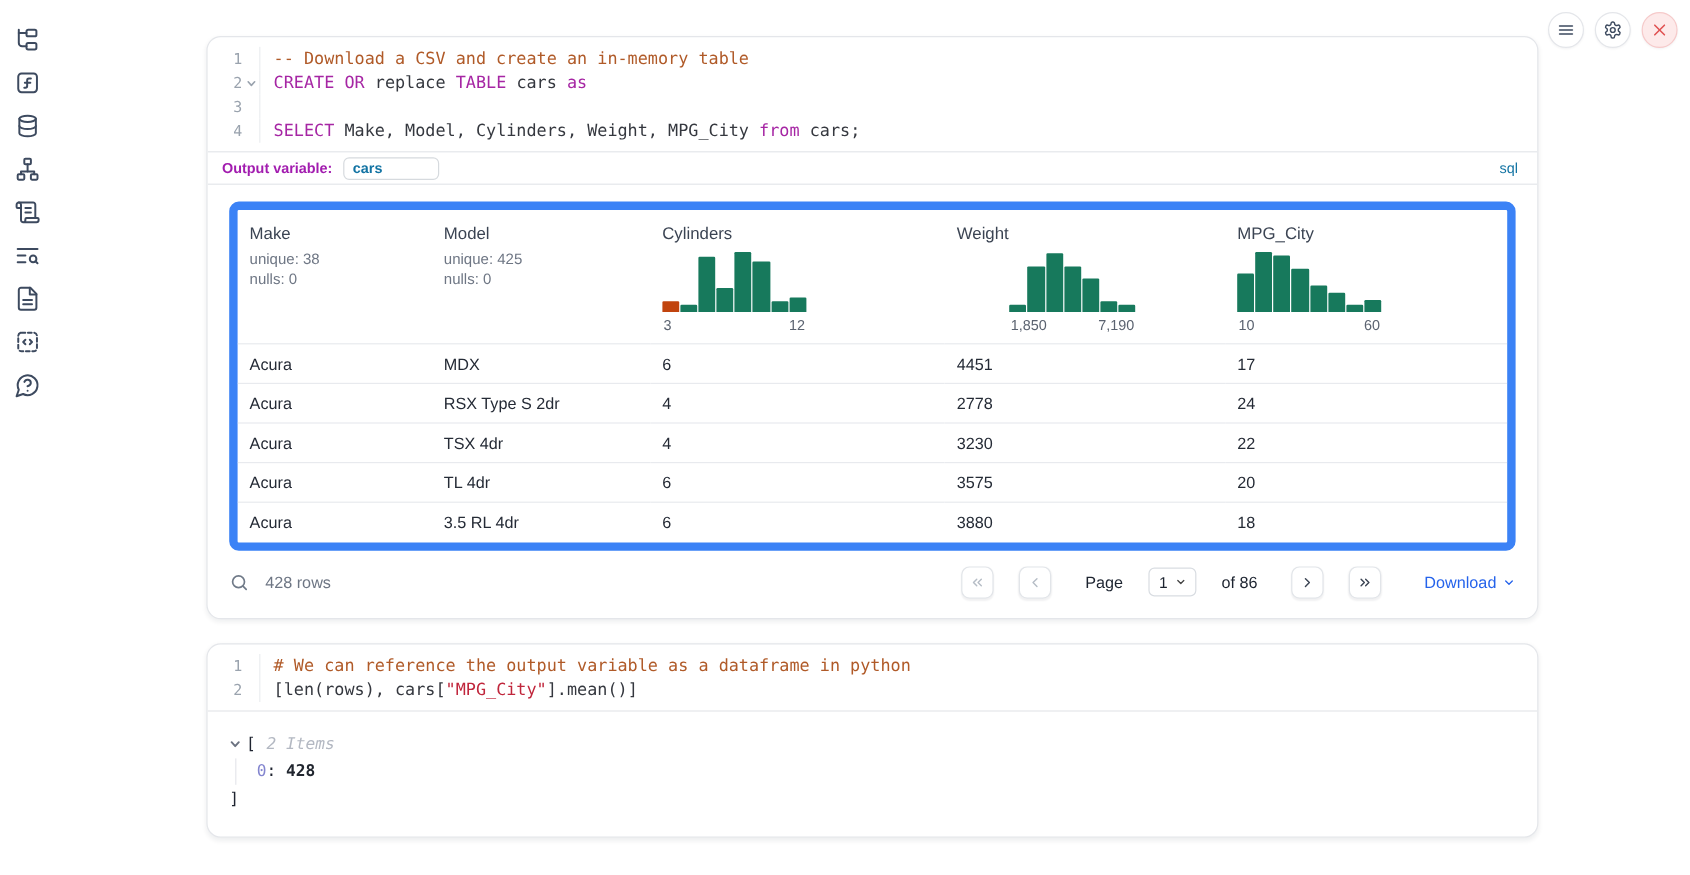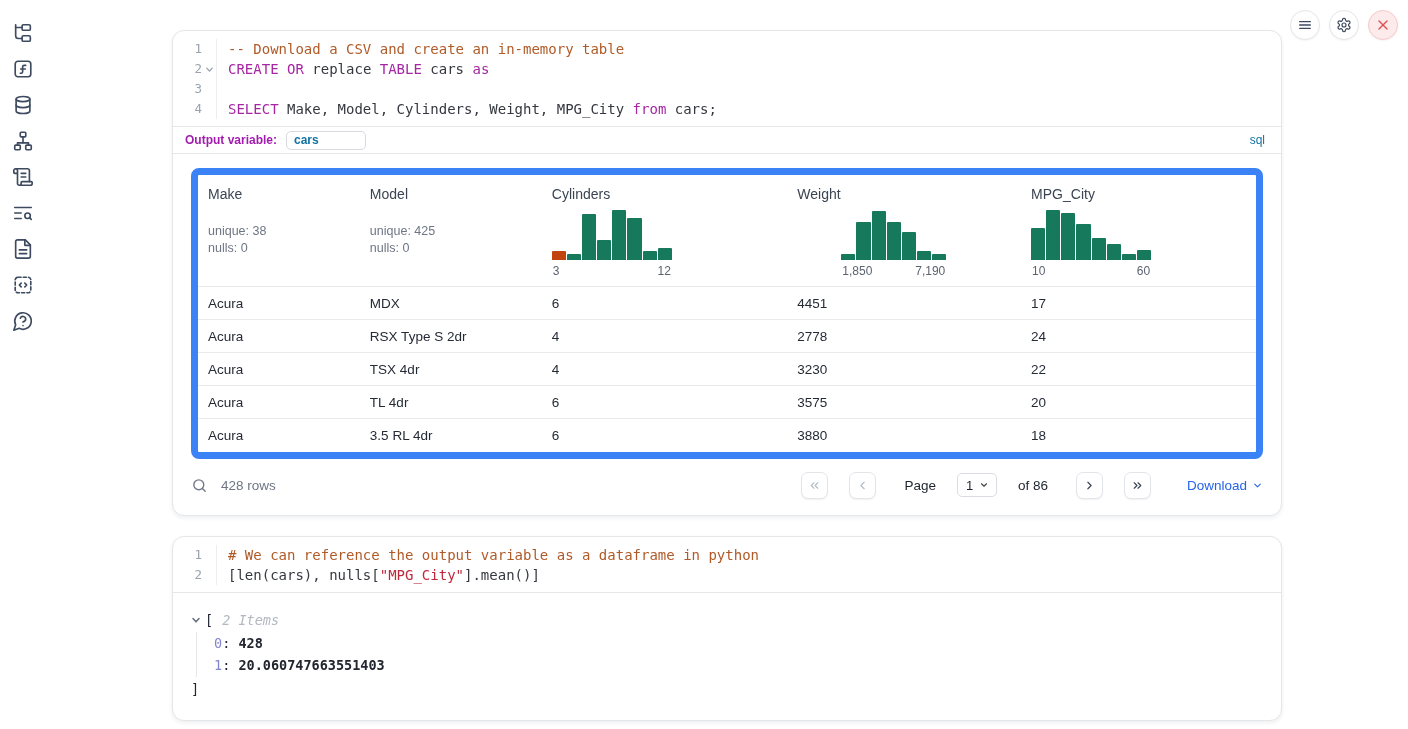--- a/index.html
+++ b/index.html
@@ -49,21 +49,21 @@
   .outvar-input { width:80px; height:19px; border:1px solid #d6dade; border-radius:5px;
     padding:0 7px; font-size:12px; font-weight:700; color:#1273a3;
     font-family:"Liberation Sans",sans-serif; outline:none; }
   .lang-badge { margin-left:auto; font-size:12px; font-weight:400; color:#1273a3; padding-right:4px; }
 
   
   .table-wrap { margin:14px 18px 0; border:7px solid #3b82f6; border-radius:8px; overflow:hidden; }
   table { width:100%; border-collapse:collapse; table-layout:fixed; }
   thead th { text-align:left; vertical-align:top; padding:11px 10px 8px; font-weight:400; cursor:pointer; }
   .col-title { font-size:14px; color:#3b4453; }
-  .col-stats { margin-top:21px; font-size:12.5px; color:#6e7684; line-height:17px; }
+  .col-stats { margin-top:6px; font-size:12.5px; color:#6e7684; line-height:17px; }
   .hist { margin-top:6px; }
   .hist-bars { display:flex; align-items:flex-end; gap:1px; height:52px; }
   .hist-bars .bar { flex:1 1 0; background:#17795c; border-radius:1px 1px 0 0; }
   .hist-bars .bar.hl { background:#c1440e; }
   .hist-labels { display:flex; justify-content:space-between; font-size:12px; color:#5b6370; margin-top:4px; padding:0 1px; }
   tbody td { border-top:1px solid #e8eaee; padding:0 10px; height:33px; font-size:13.5px; color:#252b36;
     white-space:nowrap; overflow:hidden; }
 
   
   .tfoot { display:flex; align-items:center; padding:13px 18px 16px; }
@@ -420,35 +420,34 @@
             <span class="lnum">1</span>
             <span class="foldspace"></span>
           </div>
           <span class="code-text"><span class="tok-cm"># We can reference the output variable as a dataframe in python</span></span>
         </div>
         <div class="code-line">
           <div class="gutter">
             <span class="lnum">2</span>
             <span class="foldspace"></span>
           </div>
-          <span class="code-text"><span class="tok-pl">[len(cars), nulls[</span><span class="tok-str">"MPG_City"</span><span class="tok-pl">].mean()]</span></span>
+          <span class="code-text"><span class="tok-pl">[len(rows), cars[</span><span class="tok-str">"MPG_City"</span><span class="tok-pl">].mean()]</span></span>
         </div>
       </div>
 
     <div class="pyout">
       <div class="tree-head">
         <span class="tree-chevron">
           <svg viewBox="0 0 10 10" fill="none" stroke="currentColor" stroke-width="1.6" stroke-linecap="round" stroke-linejoin="round">
               <polyline points="2 3.5 5 6.8 8 3.5"></polyline>
             </svg>
         </span>
         <span class="bracket">[</span>
         <span class="items-label">2 Items</span>
       </div>
       <div class="tree-entries" id="tree-entries">
           <div class="tree-entry"><span class="tree-key">0</span><span>: </span><span class="tree-val">428</span></div>
-          <div class="tree-entry"><span class="tree-key">1</span><span>: </span><span class="tree-val">20.060747663551403</span></div>
         </div>
       <div class="bracket-close">]</div>
     </div>
   </section>
 
 </main>
 
 </body></html>

